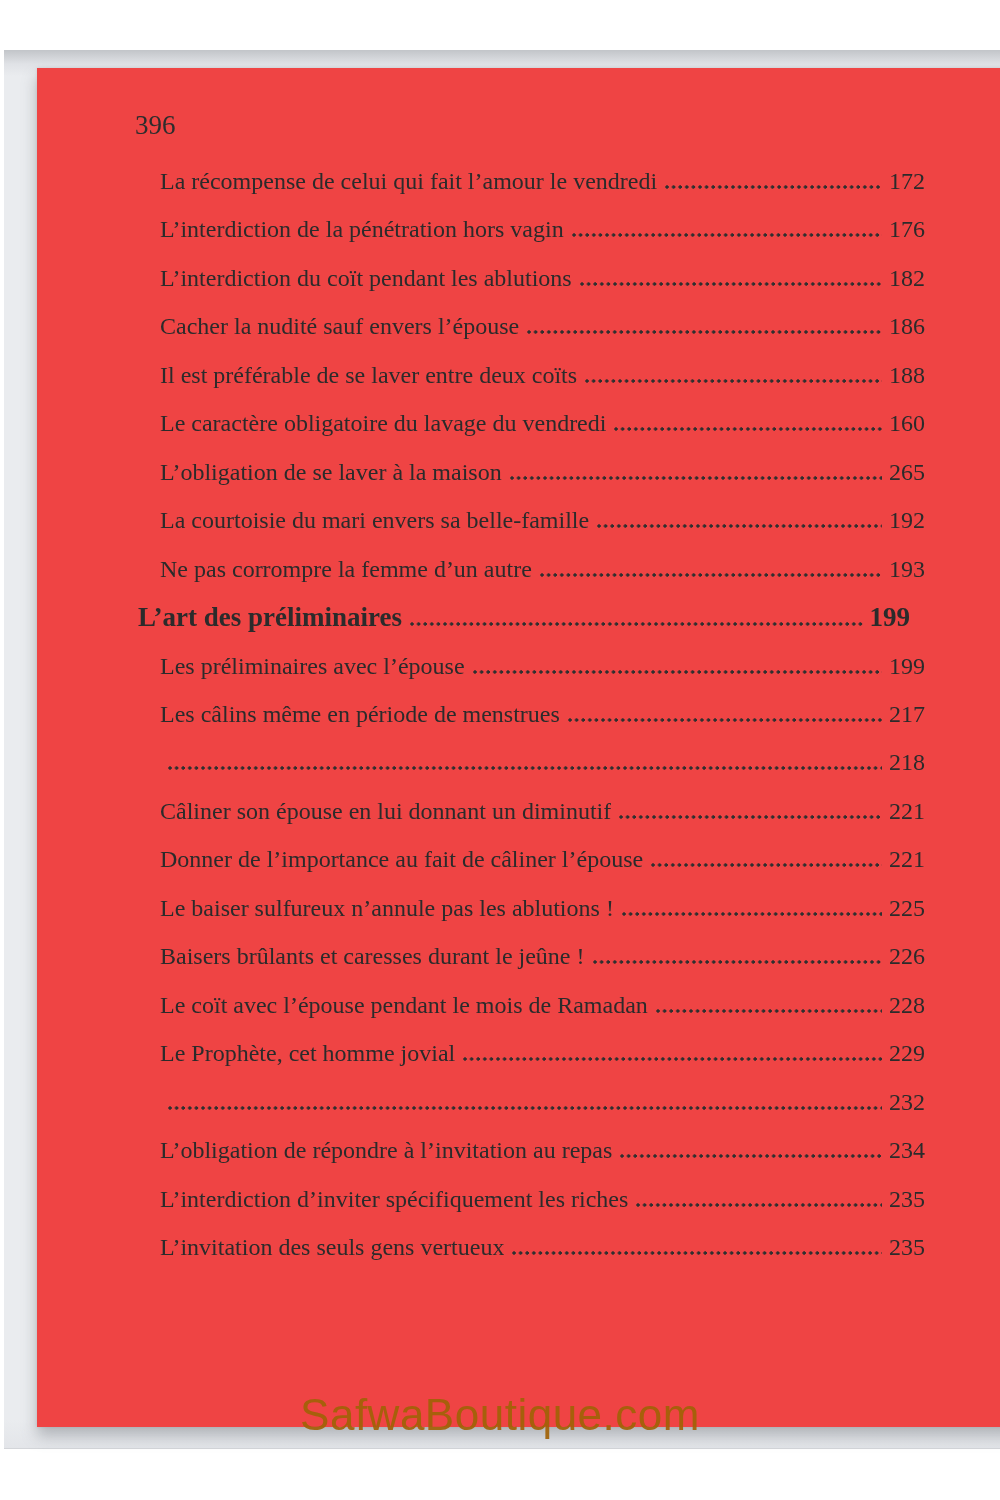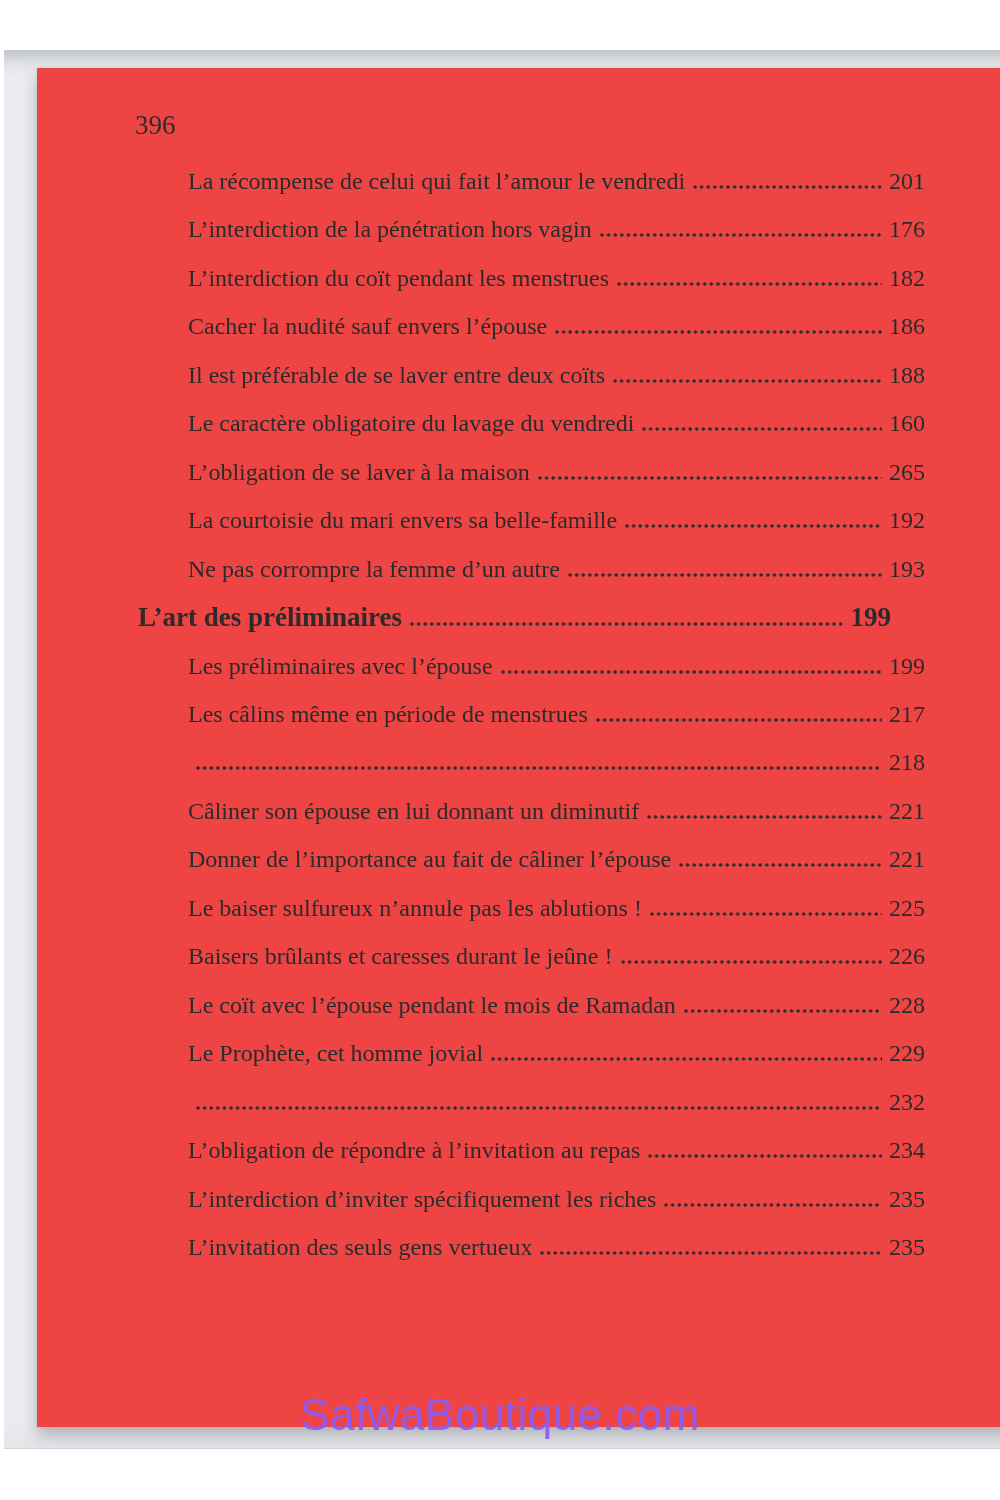--- a/index.html
+++ b/index.html
@@ -49,21 +49,20 @@
     right: 96px;
     top: 89px;
     font-size: 24px;
     line-height: 48.45px;
     color: #2b2b2b;
   }
   .row {
     display: flex;
     align-items: baseline;
     white-space: nowrap;
-    margin-left: 28px;
   }
   .row .title {
     flex: 0 1 auto;
     overflow: hidden;
   }
   .row .leader {
     flex: 1 1 12px;
     min-width: 12px;
     height: 4px;
     margin-left: 8px;
@@ -73,61 +72,61 @@
     background-repeat: repeat-x;
     background-position: left bottom;
   }
   .row .pagenum {
     flex: 0 0 auto;
   }
   .row.bold {
     font-weight: 700;
     font-size: 27px;
     margin-left: -22px;
-    margin-right: 34px;
+    margin-right: 15px;
   }
   .watermark {
     position: absolute;
     left: 0;
     top: 1390px;
     width: 1000px;
     text-align: center;
     font-family: "Liberation Sans", sans-serif;
     font-size: 44px;
     font-weight: 500;
-    color: #8b5cf6;
+    color: #a16207;
     opacity: 0.92;
     letter-spacing: 0.5px;
   }
 </style>
 </head>
 <body>
 
 <div class="stage">
   <div class="backdrop"></div>
 
   <div class="page">
     <div class="folio">396</div>
 
     <div class="toc">
 
         <div class="row">
           <span class="title">La récompense de celui qui fait l’amour le vendredi</span>
           <span class="leader"></span>
-          <span class="pagenum">201</span>
+          <span class="pagenum">172</span>
         </div>
 
         <div class="row">
           <span class="title">L’interdiction de la pénétration hors vagin</span>
           <span class="leader"></span>
           <span class="pagenum">176</span>
         </div>
 
         <div class="row">
-          <span class="title">L’interdiction du coït pendant les menstrues</span>
+          <span class="title">L’interdiction du coït pendant les ablutions</span>
           <span class="leader"></span>
           <span class="pagenum">182</span>
         </div>
 
         <div class="row">
           <span class="title">Cacher la nudité sauf envers l’épouse</span>
           <span class="leader"></span>
           <span class="pagenum">186</span>
         </div>
 

